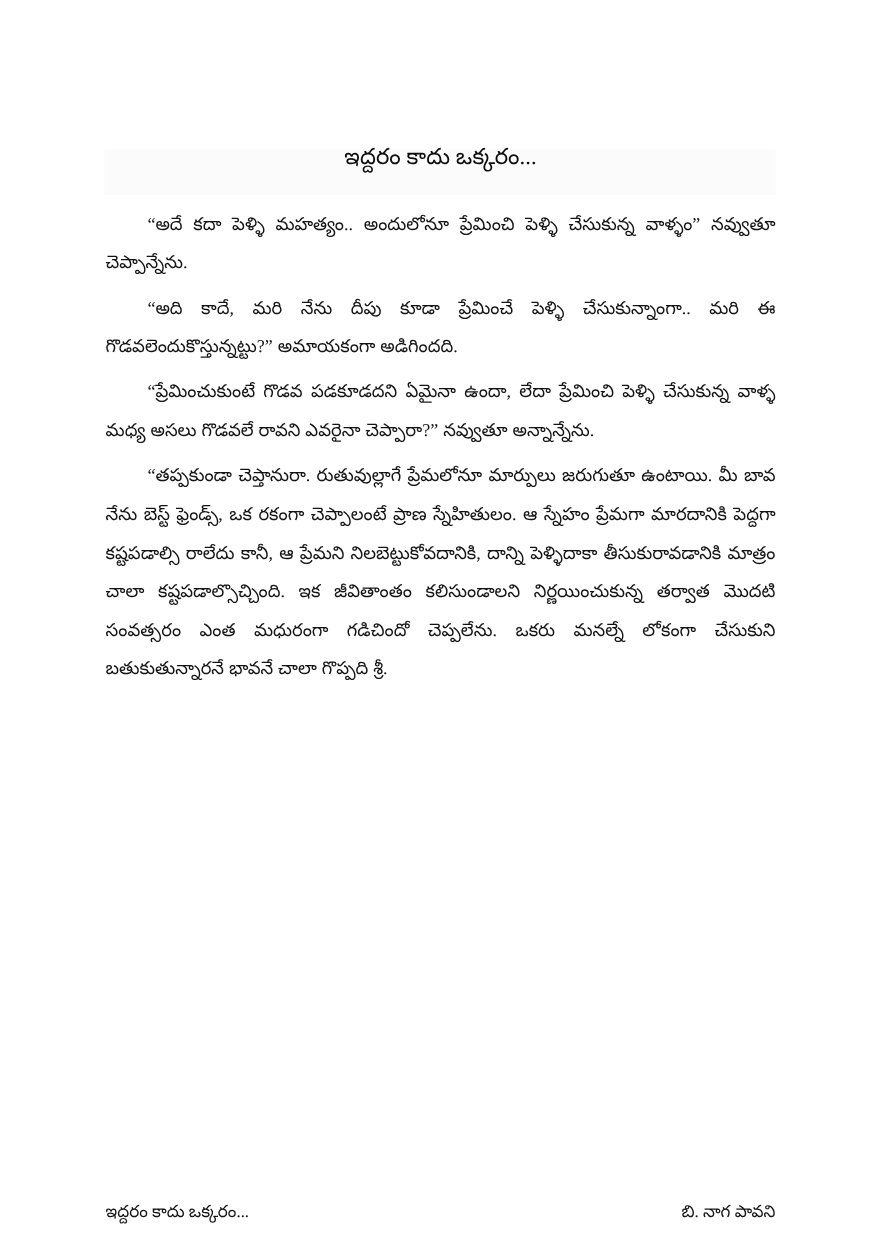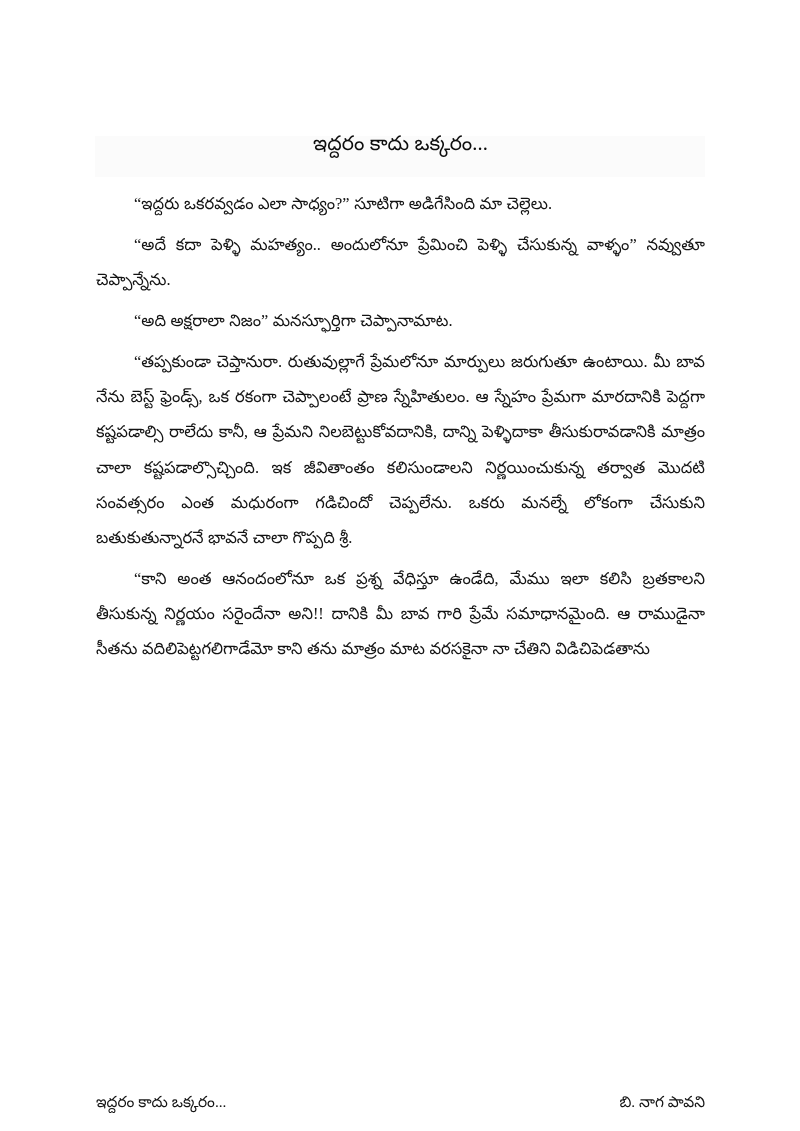--- a/index.html
+++ b/index.html
@@ -83,25 +83,24 @@
 <body>
 
 <div id="page">
 
   <div id="title-band"></div>
 
   <div id="content">
 
     <h1 id="page-title">ఇద్దరం కాదు ఒక్కరం...</h1>
 
-    <p class="para">“ఇద్దరు ఒకరవ్వడం ఎలా సాధ్యం?” సూటిగా అడిగేసింది మా చెల్లెలు.</p>
     <p class="para">“అదే కదా పెళ్ళి మహత్యం.. అందులోనూ ప్రేమించి పెళ్ళి చేసుకున్న వాళ్ళం” నవ్వుతూ చెప్పాన్నేను.</p>
-    <p class="para">“అది అక్షరాలా నిజం” మనస్ఫూర్తిగా చెప్పానామాట.</p>
+    <p class="para">“అది కాదే, మరి నేను దీపు కూడా ప్రేమించే పెళ్ళి చేసుకున్నాంగా.. మరి ఈ గొడవలెందుకొస్తున్నట్టు?” అమాయకంగా అడిగిందది.</p>
+    <p class="para">“ప్రేమించుకుంటే గొడవ పడకూడదని ఏమైనా ఉందా, లేదా ప్రేమించి పెళ్ళి చేసుకున్న వాళ్ళ మధ్య అసలు గొడవలే రావని ఎవరైనా చెప్పారా?” నవ్వుతూ అన్నాన్నేను.</p>
     <p class="para">“తప్పకుండా చెప్తానురా. రుతువుల్లాగే ప్రేమలోనూ మార్పులు జరుగుతూ ఉంటాయి. మీ బావ నేను బెస్ట్ ఫ్రెండ్స్, ఒక రకంగా చెప్పాలంటే ప్రాణ స్నేహితులం. ఆ స్నేహం ప్రేమగా మారదానికి పెద్దగా కష్టపడాల్సి రాలేదు కానీ, ఆ ప్రేమని నిలబెట్టుకోవదానికి, దాన్ని పెళ్ళిదాకా తీసుకురావడానికి మాత్రం చాలా కష్టపడాల్సొచ్చింది. ఇక జీవితాంతం కలిసుండాలని నిర్ణయించుకున్న తర్వాత మొదటి సంవత్సరం ఎంత మధురంగా గడిచిందో చెప్పలేను. ఒకరు మనల్నే లోకంగా చేసుకుని బతుకుతున్నారనే భావనే చాలా గొప్పది శ్రీ.</p>
-    <p class="para">“కాని అంత ఆనందంలోనూ ఒక ప్రశ్న వేధిస్తూ ఉండేది, మేము ఇలా కలిసి బ్రతకాలని తీసుకున్న నిర్ణయం సరైందేనా అని!! దానికి మీ బావ గారి ప్రేమే సమాధానమైంది. ఆ రాముడైనా సీతను వదిలిపెట్టగలిగాడేమో కాని తను మాత్రం మాట వరసకైనా నా చేతిని విడిచిపెడతాను</p>
 
   </div>
 
   <div id="footer">
     <span id="footer-running-title">ఇద్దరం కాదు ఒక్కరం...</span>
     <span id="footer-author">బి. నాగ పావని</span>
   </div>
 
 </div>
 

